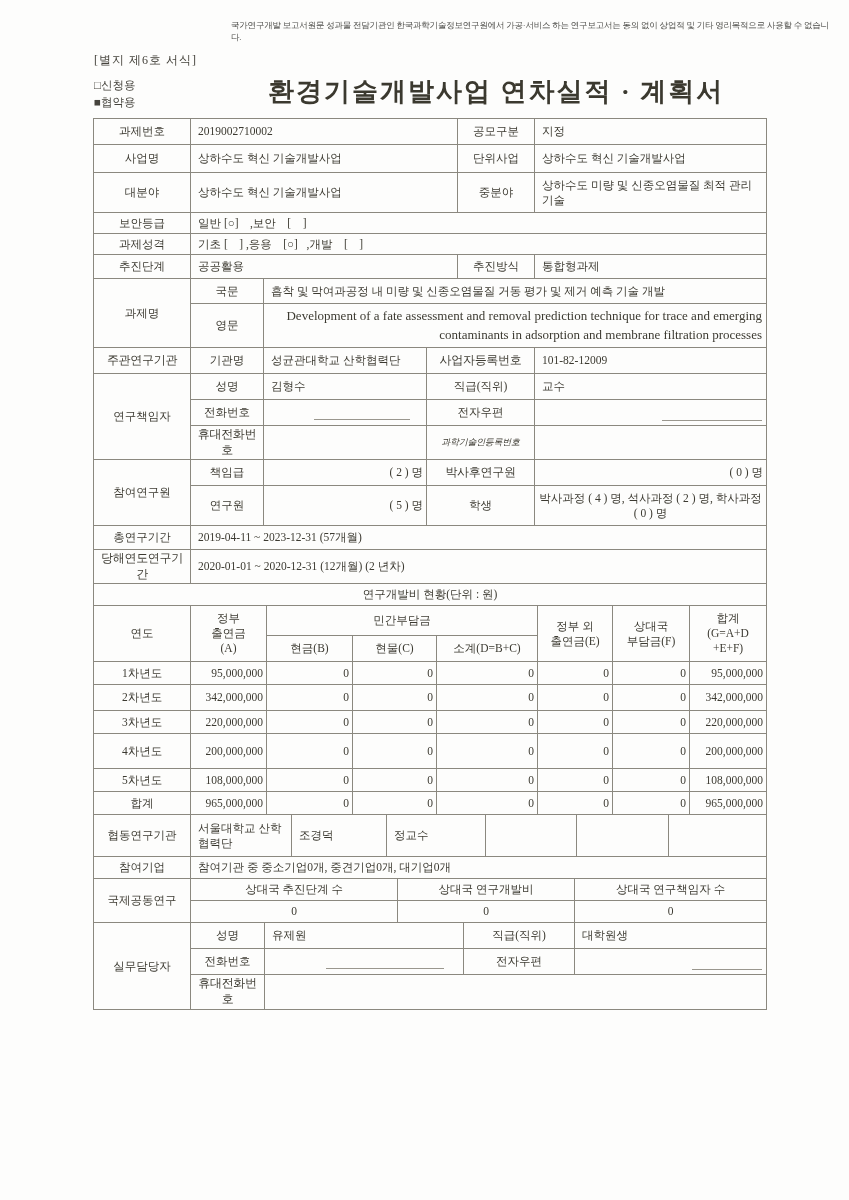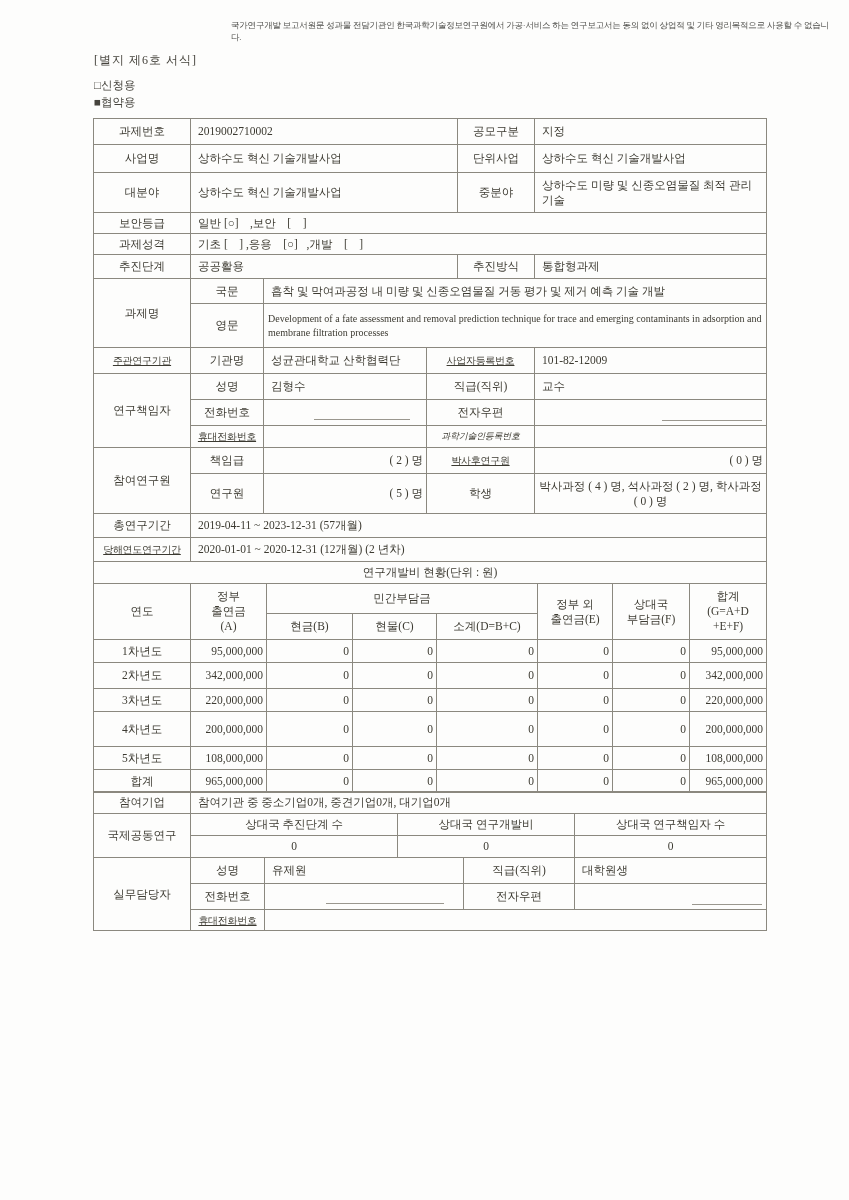--- a/index.html
+++ b/index.html
@@ -29,23 +29,23 @@
     border:1px solid #8b887f;
     font-size:11.5px;line-height:1.3;
     padding:1px 4px;vertical-align:middle;color:#3c3a31;
     overflow:hidden;
   }
   .lab{text-align:center;}
   .val{text-align:left;white-space:pre-wrap;padding-left:7px;}
   .num{text-align:right;padding-right:3px;}
   .ctr{text-align:center;}
   .pre{white-space:pre-line;text-align:center;}
-  .small{font-size:10px;letter-spacing:-0.3px;text-decoration:underline;}
+  .small{font-size:12px;letter-spacing:-0.3px;}
   .xsmall{font-size:9px;letter-spacing:-0.3px;font-style:italic;}
-  .eng{font-size:10px;line-height:1.4;text-align:left;white-space:normal;}
+  .eng{font-size:13px;line-height:1.4;text-align:right;white-space:normal;}
   .uline{display:block;border-bottom:1px solid #9a978e;height:1px;}
   .u-mid{width:62%;margin:13px 0 0 30%;}
   .u-right{width:45%;margin:15px 0 0 55%;}
   .u-right2{width:38%;margin:14px 0 0 62%;}
 </style>
 </head>
 <body>
 
 <div class="page">
 
@@ -54,20 +54,21 @@
 
   <div class="checkboxes">
     <div class="cb-line">
       <span>□</span><span>신청용</span>
     </div>
     <div class="cb-line">
       <span>■</span><span>협약용</span>
     </div>
   </div>
 
+  <h1 class="title">환경기술개발사업 연차실적 · 계획서</h1>
 
   <div class="tables">
 
     <table class="grid">
       <colgroup>
           <col style="width:97px">
           <col style="width:73px">
           <col style="width:194px">
           <col style="width:77px">
           <col style="width:232px">
@@ -281,20 +282,29 @@
       <colgroup>
           <col style="width:97px">
           <col style="width:101px">
           <col style="width:95px">
           <col style="width:99px">
           <col style="width:91px">
           <col style="width:92px">
           <col style="width:98px">
         </colgroup>
       <tbody>
+      <tr style="height:42px">
+        <td class="lab">협동연구기관</td>
+        <td class="val">서울대학교 산학협력단</td>
+        <td class="val">조경덕</td>
+        <td class="val">정교수</td>
+        <td></td>
+        <td></td>
+        <td></td>
+      </tr>
     </tbody>
       </table>
 
     <table class="grid">
       <colgroup>
           <col style="width:97px">
           <col style="width:576px">
         </colgroup>
       <tbody>
           <tr style="height:22px">

